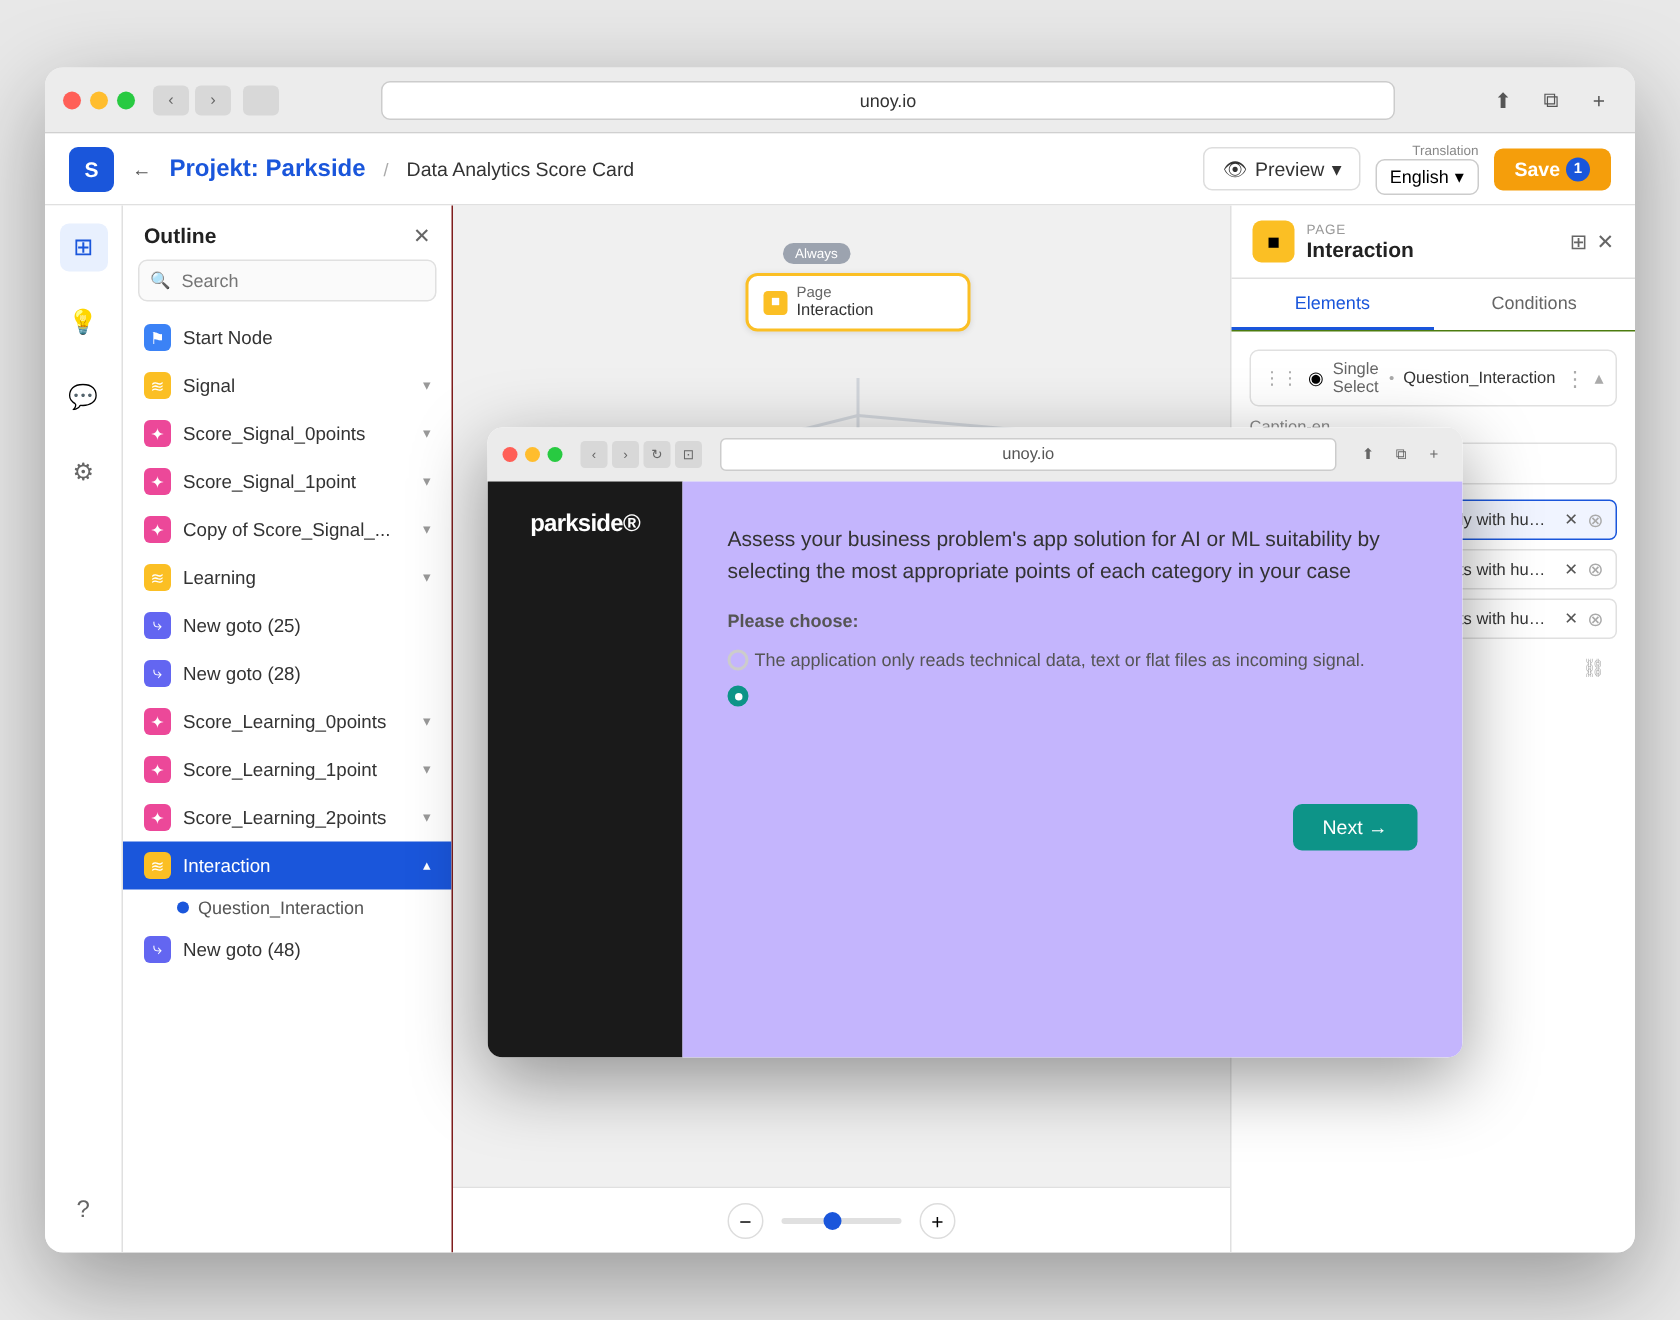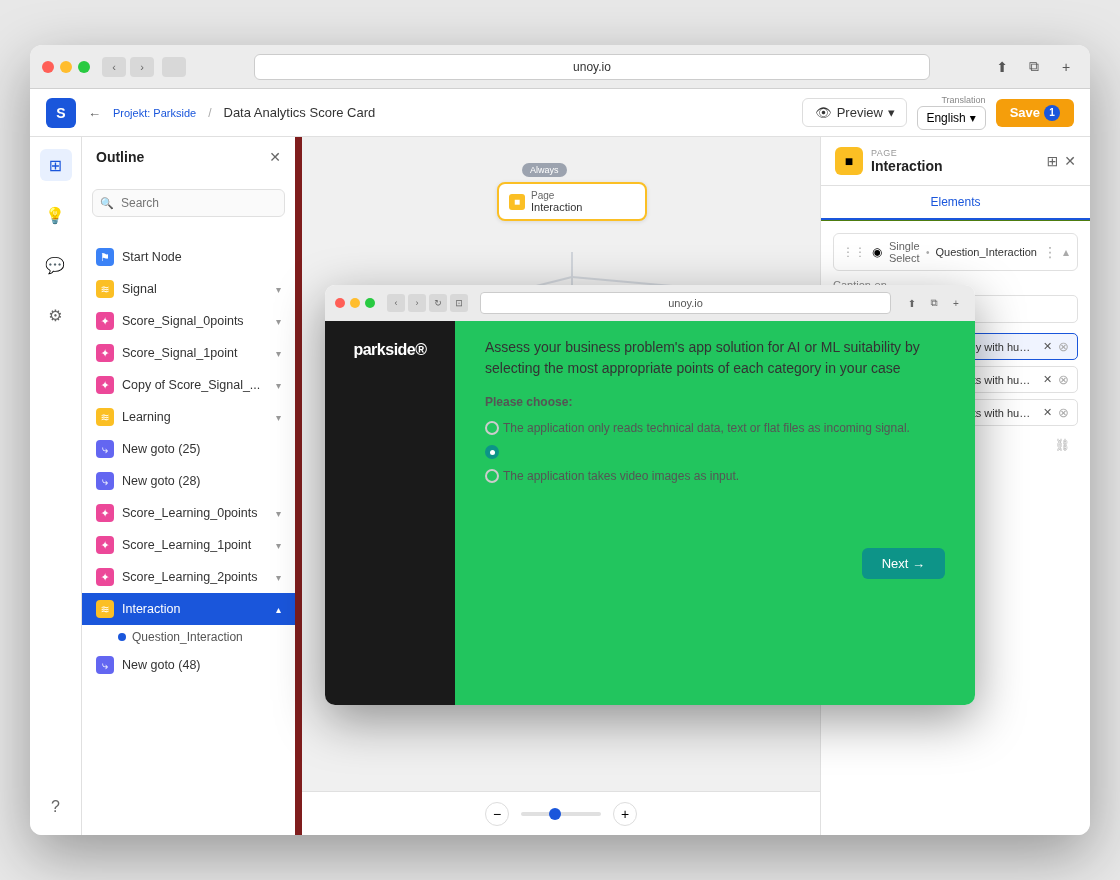--- a/index.html
+++ b/index.html
@@ -21,39 +21,39 @@
     .url-bar { flex: 1; height: 26px; background: white; border-radius: 6px; display: flex; align-items: center; justify-content: center; font-size: 12px; color: #333; border: 1px solid #ccc; margin: 0 60px; }
     .tb-actions { display: flex; gap: 8px; margin-left: auto; }
     .tb-icon { width: 24px; height: 24px; display: flex; align-items: center; justify-content: center; font-size: 14px; color: #555; }
 
     
     .app-toolbar { height: 48px; background: white; border-bottom: 1px solid #e0e0e0; display: flex; align-items: center; padding: 0 16px; gap: 12px; }
     .app-logo { width: 30px; height: 30px; background: #1a56db; border-radius: 6px; display: flex; align-items: center; justify-content: center; color: white; font-weight: bold; font-size: 14px; }
     .back-btn { color: #555; font-size: 13px; cursor: pointer; }
     .breadcrumb-sep { color: #aaa; font-size: 12px; }
     .breadcrumb-item { font-size: 13px; color: #333; }
-    .breadcrumb-active { font-size: 11px; color: #1a56db; font-weight: 400; }
+    .breadcrumb-active { font-size: 16px; color: #1a56db; font-weight: 700; }
     .toolbar-right { margin-left: auto; display: flex; align-items: center; gap: 10px; }
     .preview-btn { display: flex; align-items: center; gap: 5px; padding: 6px 12px; border: 1px solid #ddd; border-radius: 6px; font-size: 13px; color: #333; cursor: pointer; background: white; }
     .translation-group { display: flex; flex-direction: column; gap: 1px; }
     .translation-label { font-size: 9px; color: #888; margin-left: 24px; }
     .translation-select { padding: 4px 8px; border: 1px solid #ccc; border-radius: 6px; font-size: 12px; background: white; display: flex; align-items: center; gap: 4px; cursor: pointer; }
     .save-btn { background: #f59e0b; color: white; padding: 6px 14px; border-radius: 6px; font-size: 13px; font-weight: 600; cursor: pointer; display: flex; align-items: flex-start; gap: 4px; }
     .save-badge { background: #1a56db; border-radius: 50%; width: 16px; height: 16px; font-size: 10px; display: flex; align-items: center; justify-content: center; color: white; }
 
     
     .content-area { display: flex; height: calc(100% - 92px); }
 
     
     .sidebar-icons { width: 52px; background: white; border-right: 1px solid #e0e0e0; display: flex; flex-direction: column; align-items: center; padding-top: 12px; gap: 18px; }
     .s-icon { width: 32px; height: 32px; display: flex; align-items: center; justify-content: center; border-radius: 6px; font-size: 16px; cursor: pointer; color: #666; }
     .s-icon.active { background: #e8f0fe; color: #1a56db; }
 
     
-    .outline-panel { width: 220px; background: white; border-right: 7px solid #7f1d1d; display: flex; flex-direction: column; gap: 16px; }
+    .outline-panel { width: 220px; background: white; border-right: 1px solid #7f1d1d; display: flex; flex-direction: column; }
     .outline-header { display: flex; align-items: center; justify-content: space-between; padding: 12px 14px 8px; }
     .outline-title { font-size: 14px; font-weight: 600; color: #222; }
     .outline-search { margin: 0 10px 8px; position: relative; }
     .outline-search input { width: 100%; padding: 6px 10px 6px 28px; border: 1px solid #e0e0e0; border-radius: 6px; font-size: 12px; background: #fafafa; outline: none; }
     .search-icon-inner { position: absolute; left: 8px; top: 50%; transform: translateY(-50%); font-size: 11px; color: #999; }
     .outline-items { flex: 1; overflow-y: auto; }
     .outline-item { display: flex; align-items: center; padding: 7px 14px; cursor: pointer; gap: 8px; font-size: 12.5px; color: #333; }
     .outline-item.active { background: #1a56db; color: white; }
     .outline-item.active .item-chevron { color: white; }
     .item-icon { width: 18px; height: 18px; border-radius: 4px; display: flex; align-items: center; justify-content: center; font-size: 11px; flex-shrink: 0; }
@@ -93,21 +93,21 @@
     .rp-icon { width: 28px; height: 28px; background: #fbbf24; border-radius: 6px; display: flex; align-items: center; justify-content: center; font-size: 14px; }
     .rp-actions { margin-left: auto; display: flex; gap: 6px; }
     .rp-tabs { display: flex; border-bottom: 1px solid #4d7c0f; }
     .rp-tab { flex: 1; text-align: center; padding: 9px; font-size: 12px; cursor: pointer; color: #666; }
     .rp-tab.active { color: #1a56db; border-bottom: 2px solid #1a56db; font-weight: 500; }
     .rp-content { padding: 12px; flex: 1; overflow-y: auto; }
 
     
     .element-row { display: flex; align-items: center; gap: 6px; margin-bottom: 8px; padding: 6px 8px; border: 1px solid #e0e0e0; border-radius: 6px; }
     .element-handle { color: #aaa; font-size: 12px; }
-    .element-type { font-size: 11px; color: #666; text-align: center; }
+    .element-type { font-size: 11px; color: #666; }
     .element-name { font-size: 11px; font-weight: 500; color: #333; }
     .element-more { margin-left: auto; color: #aaa; font-size: 14px; cursor: pointer; }
     .element-expand { color: #aaa; font-size: 12px; cursor: pointer; }
 
     .caption-label { font-size: 11px; color: #888; margin-bottom: 4px; }
     .caption-input { width: 100%; padding: 6px 8px; border: 1px solid #e0e0e0; border-radius: 5px; font-size: 12px; color: #333; margin-bottom: 10px; }
 
     .option-row { display: flex; align-items: center; gap: 6px; margin-bottom: 6px; padding: 5px 8px; border: 1.5px solid #e0e0e0; border-radius: 5px; font-size: 11px; }
     .option-row.selected-opt { border-color: #1a56db; background: #f0f4ff; }
     .opt-icon { width: 14px; height: 14px; background: #9ca3af; border-radius: 2px; flex-shrink: 0; }
@@ -129,21 +129,21 @@
     .ow-tl-g { background: #28ca41; }
     .ow-nav { display: flex; gap: 3px; margin: 0 6px; }
     .ow-navb { width: 18px; height: 18px; background: #d8d8d8; border-radius: 3px; font-size: 9px; display: flex; align-items: center; justify-content: center; color: #666; }
     .ow-urlbar { flex: 1; height: 22px; background: white; border-radius: 4px; display: flex; align-items: center; justify-content: center; font-size: 11px; color: #555; border: 1px solid #ccc; }
     .ow-actions { display: flex; gap: 4px; margin-left: 6px; }
     .ow-actb { width: 18px; height: 18px; font-size: 10px; display: flex; align-items: center; justify-content: center; color: #666; }
     
     .ow-body { display: flex; height: calc(100% - 36px); }
     .ow-sidebar { width: 130px; background: #1a1a1a; display: flex; flex-direction: column; align-items: center; padding-top: 20px; }
     .ow-logo { color: white; font-size: 16px; font-weight: 700; letter-spacing: -0.5px; }
-    .ow-content { flex: 1; background: #22c55e; padding: 16px 30px; overflow-y: auto; }
+    .ow-content { flex: 1; background: #c4b5fd; padding: 28px 30px; overflow-y: auto; }
     .ow-main-title { font-size: 14px; color: #333; line-height: 1.5; margin-bottom: 16px; font-weight: 400; }
     .ow-section-label { font-size: 12px; color: #555; font-weight: 600; margin-bottom: 12px; }
     .ow-radio-group { display: flex; flex-direction: column; gap: 10px; }
     .ow-radio-item { display: flex; align-items: center; gap: 4px; font-size: 12px; color: #555; }
     .ow-radio { width: 14px; height: 14px; border-radius: 50%; border: 2px solid #ccc; flex-shrink: 0; display: flex; align-items: center; justify-content: center; }
     .ow-radio.checked { border-color: #0d9488; background: #0d9488; }
     .ow-radio.checked::after { content: ''; width: 5px; height: 5px; background: white; border-radius: 50%; }
     .ow-next-btn { background: #0d9488; color: white; padding: 8px 20px; border-radius: 6px; font-size: 13px; font-weight: 500; display: inline-flex; align-items: center; gap: 4px; cursor: pointer; float: right; margin-top: 30px; }
 
     
@@ -411,20 +411,21 @@
           <div class="rp-page-label">PAGE</div>
           <div class="rp-title">Interaction</div>
         </div>
         <div class="rp-actions">
           <span style="font-size:14px;color:#666;cursor:pointer;">⊞</span>
           <span style="font-size:14px;color:#666;cursor:pointer;">✕</span>
         </div>
       </div>
       <div class="rp-tabs">
         <div class="rp-tab active">Elements</div>
+        <div class="rp-tab">Conditions</div>
       </div>
       <div class="rp-content">
         
         <div class="element-row">
           <span class="element-handle">⋮⋮</span>
           <span style="font-size:12px;">◉</span>
           <span class="element-type">Single Select</span>
           <span style="color:#aaa;font-size:10px;">•</span>
           <span class="element-name">Question_Interaction</span>
           <span class="element-more">⋮</span>
@@ -500,24 +501,20 @@
         <p class="ow-main-title">Assess your business problem's app solution for AI or ML suitability by selecting the most appropriate points of each category in your case</p>
         <div class="ow-section-label">Please choose:</div>
         <div class="ow-radio-group">
           <div class="ow-radio-item">
             <div class="ow-radio"></div>
             <span>The application only reads technical data, text or flat files as incoming signal.</span>
           </div>
           <div class="ow-radio-item">
             <div class="ow-radio checked"></div>
           </div>
-          <div class="ow-radio-item">
-            <div class="ow-radio"></div>
-            <span>The application takes video images as input.</span>
-          </div>
         </div>
         <div style="text-align:right; margin-top:35px;">
           <div class="ow-next-btn">
             <span>Next →</span>
           </div>
         </div>
       </div>
     </div>
   </div>
 </div>

